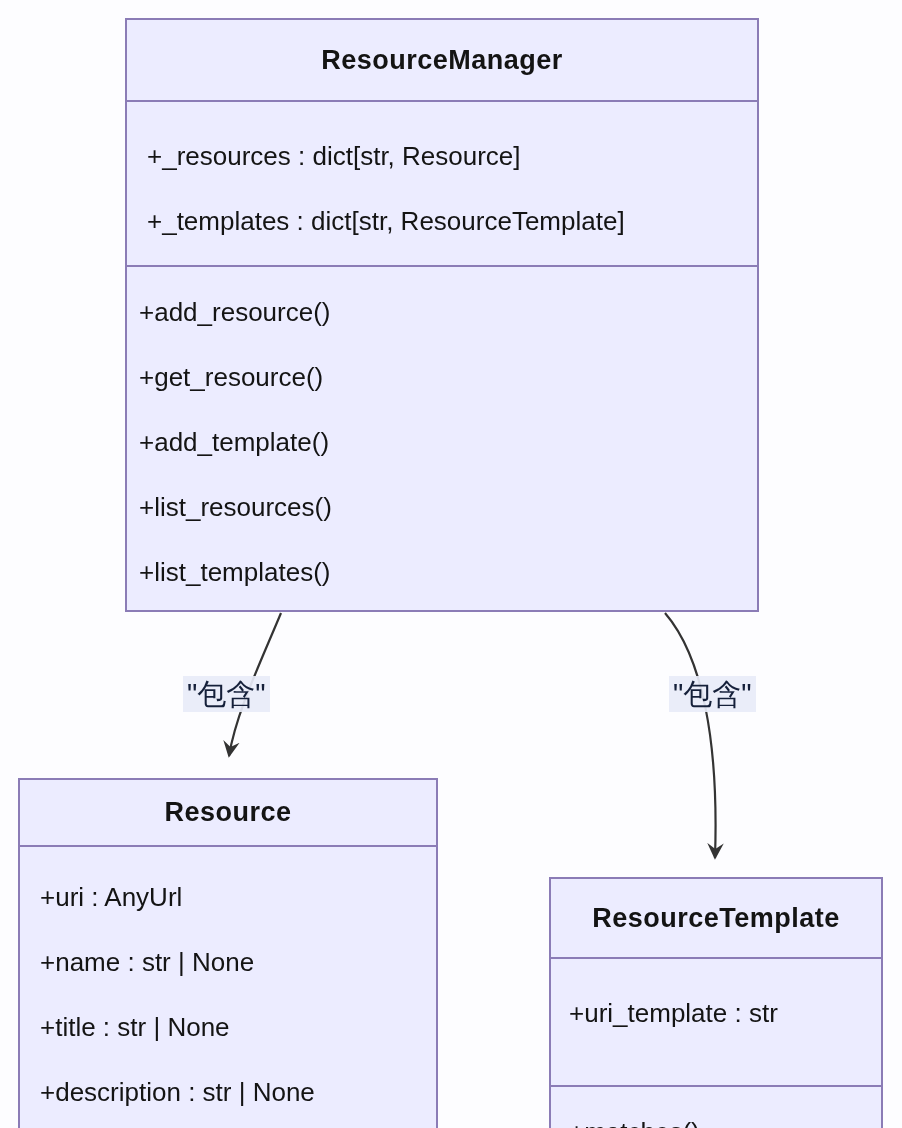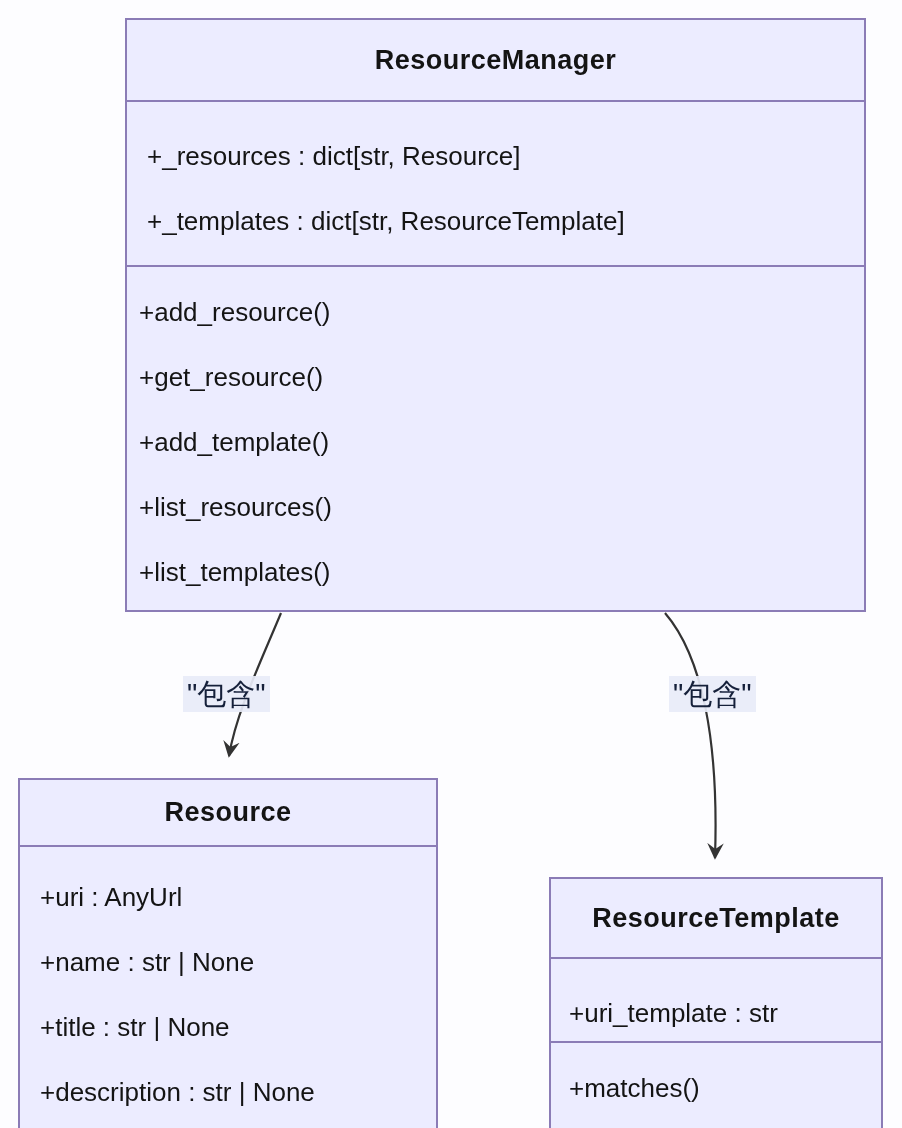--- a/index.html
+++ b/index.html
@@ -53,32 +53,32 @@
     border-bottom: 2px solid #8B7CB6;
   }
   .member {
     height: 65px;
     display: flex;
     align-items: center;
     font-size: 26px;
     white-space: pre;
   }
   
-  .box-rm { left: 125px; top: 18px; width: 741px; height: 594px; }
+  .box-rm { left: 125px; top: 18px; width: 634px; height: 594px; }
   .box-rm .class-title { height: 82px; }
   .box-rm .attrs { height: 165px; padding: 22px 0 0 20px; }
   .box-rm .methods { padding: 13px 8px 0 12px; }
   
   .box-res { left: 18px; top: 778px; width: 420px; height: 382px; }
   .box-res .class-title { height: 67px; }
   .box-res .attrs { padding: 18px 0 0 20px; }
   
   .box-rt { left: 549px; top: 877px; width: 334px; height: 283px; }
   .box-rt .class-title { height: 80px; }
-  .box-rt .attrs { height: 84px; padding: 22px 0 0 18px; }
+  .box-rt .attrs { height: 128px; padding: 22px 0 0 18px; }
   .box-rt .methods { padding: 13px 0 0 18px; }
 
   .edge-label {
     position: absolute;
     z-index: 3;
     background: rgba(232, 235, 248, 0.92);
     font-size: 29px;
     line-height: 36px;
     padding: 0 4px;
     color: #15203a;

